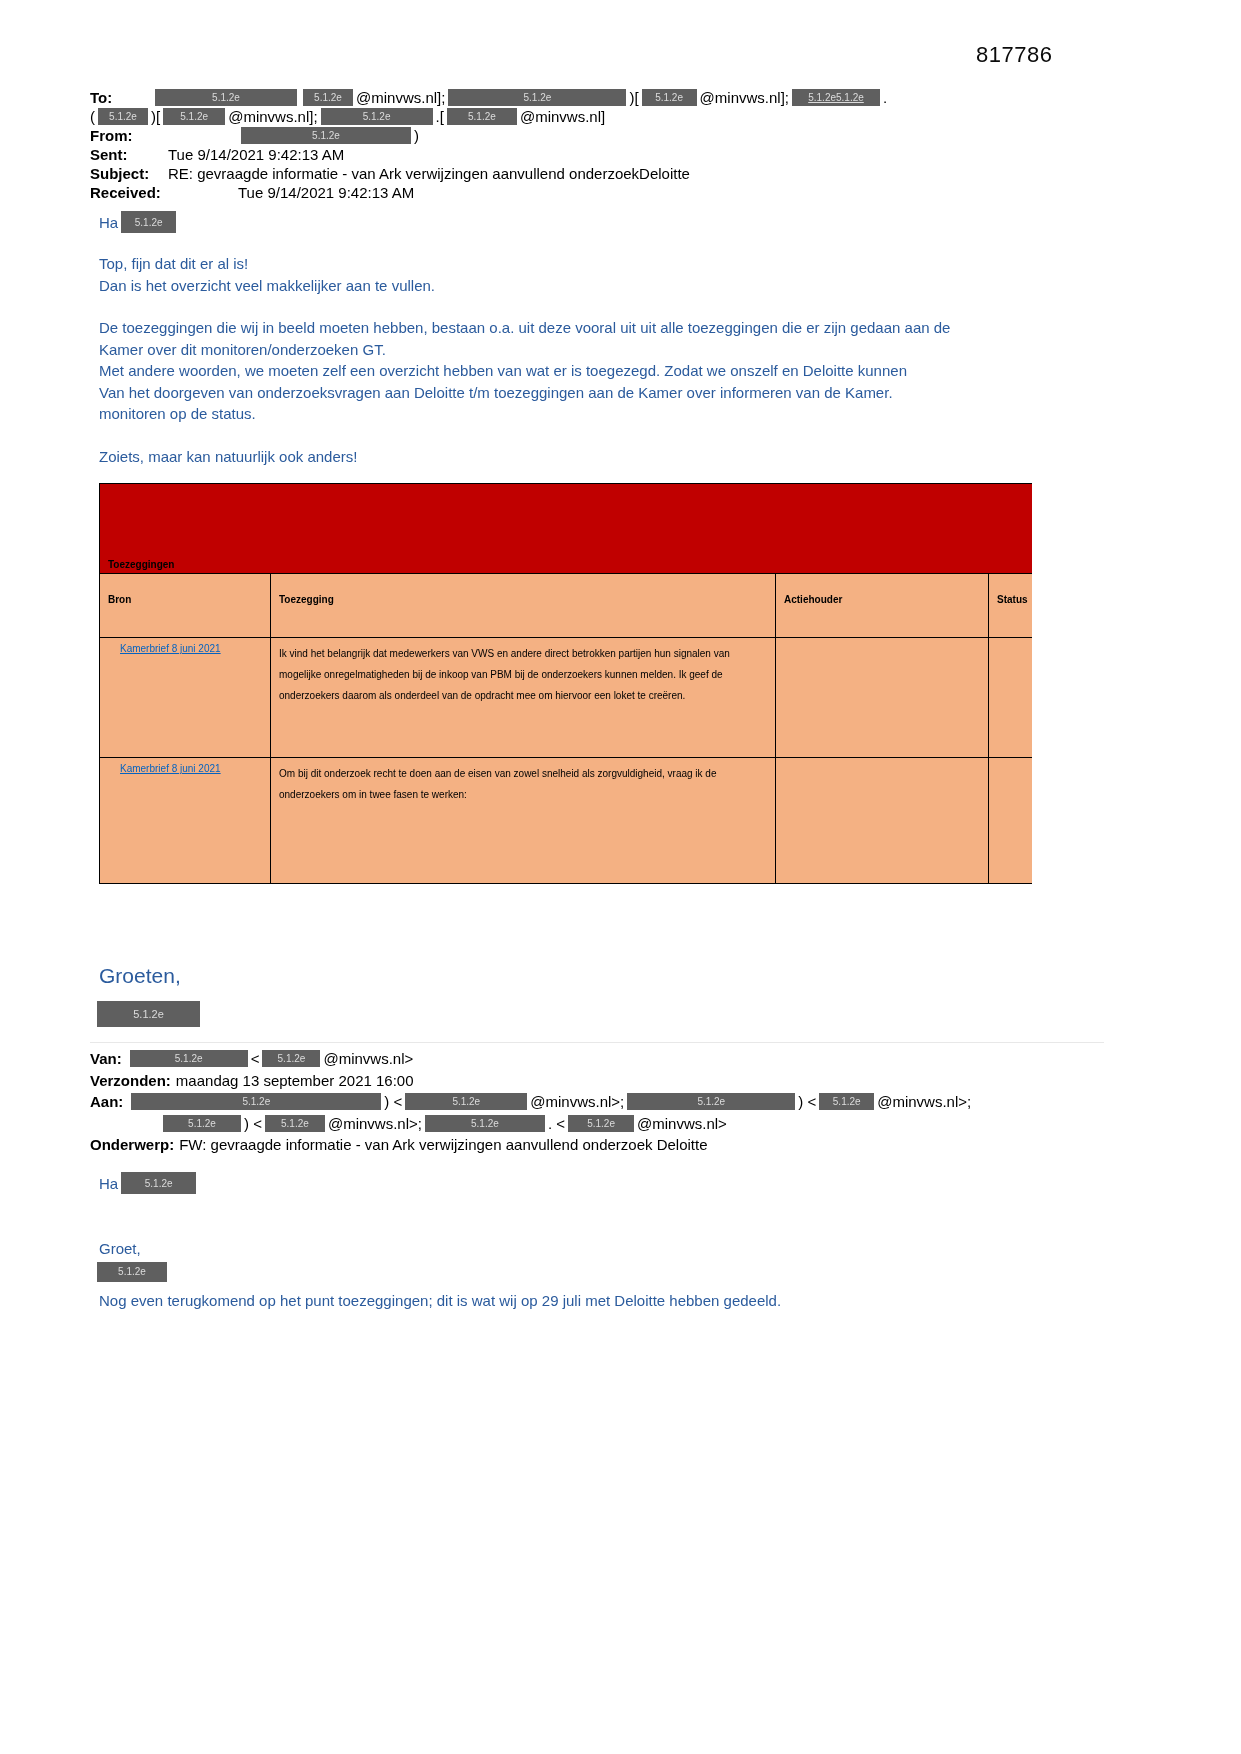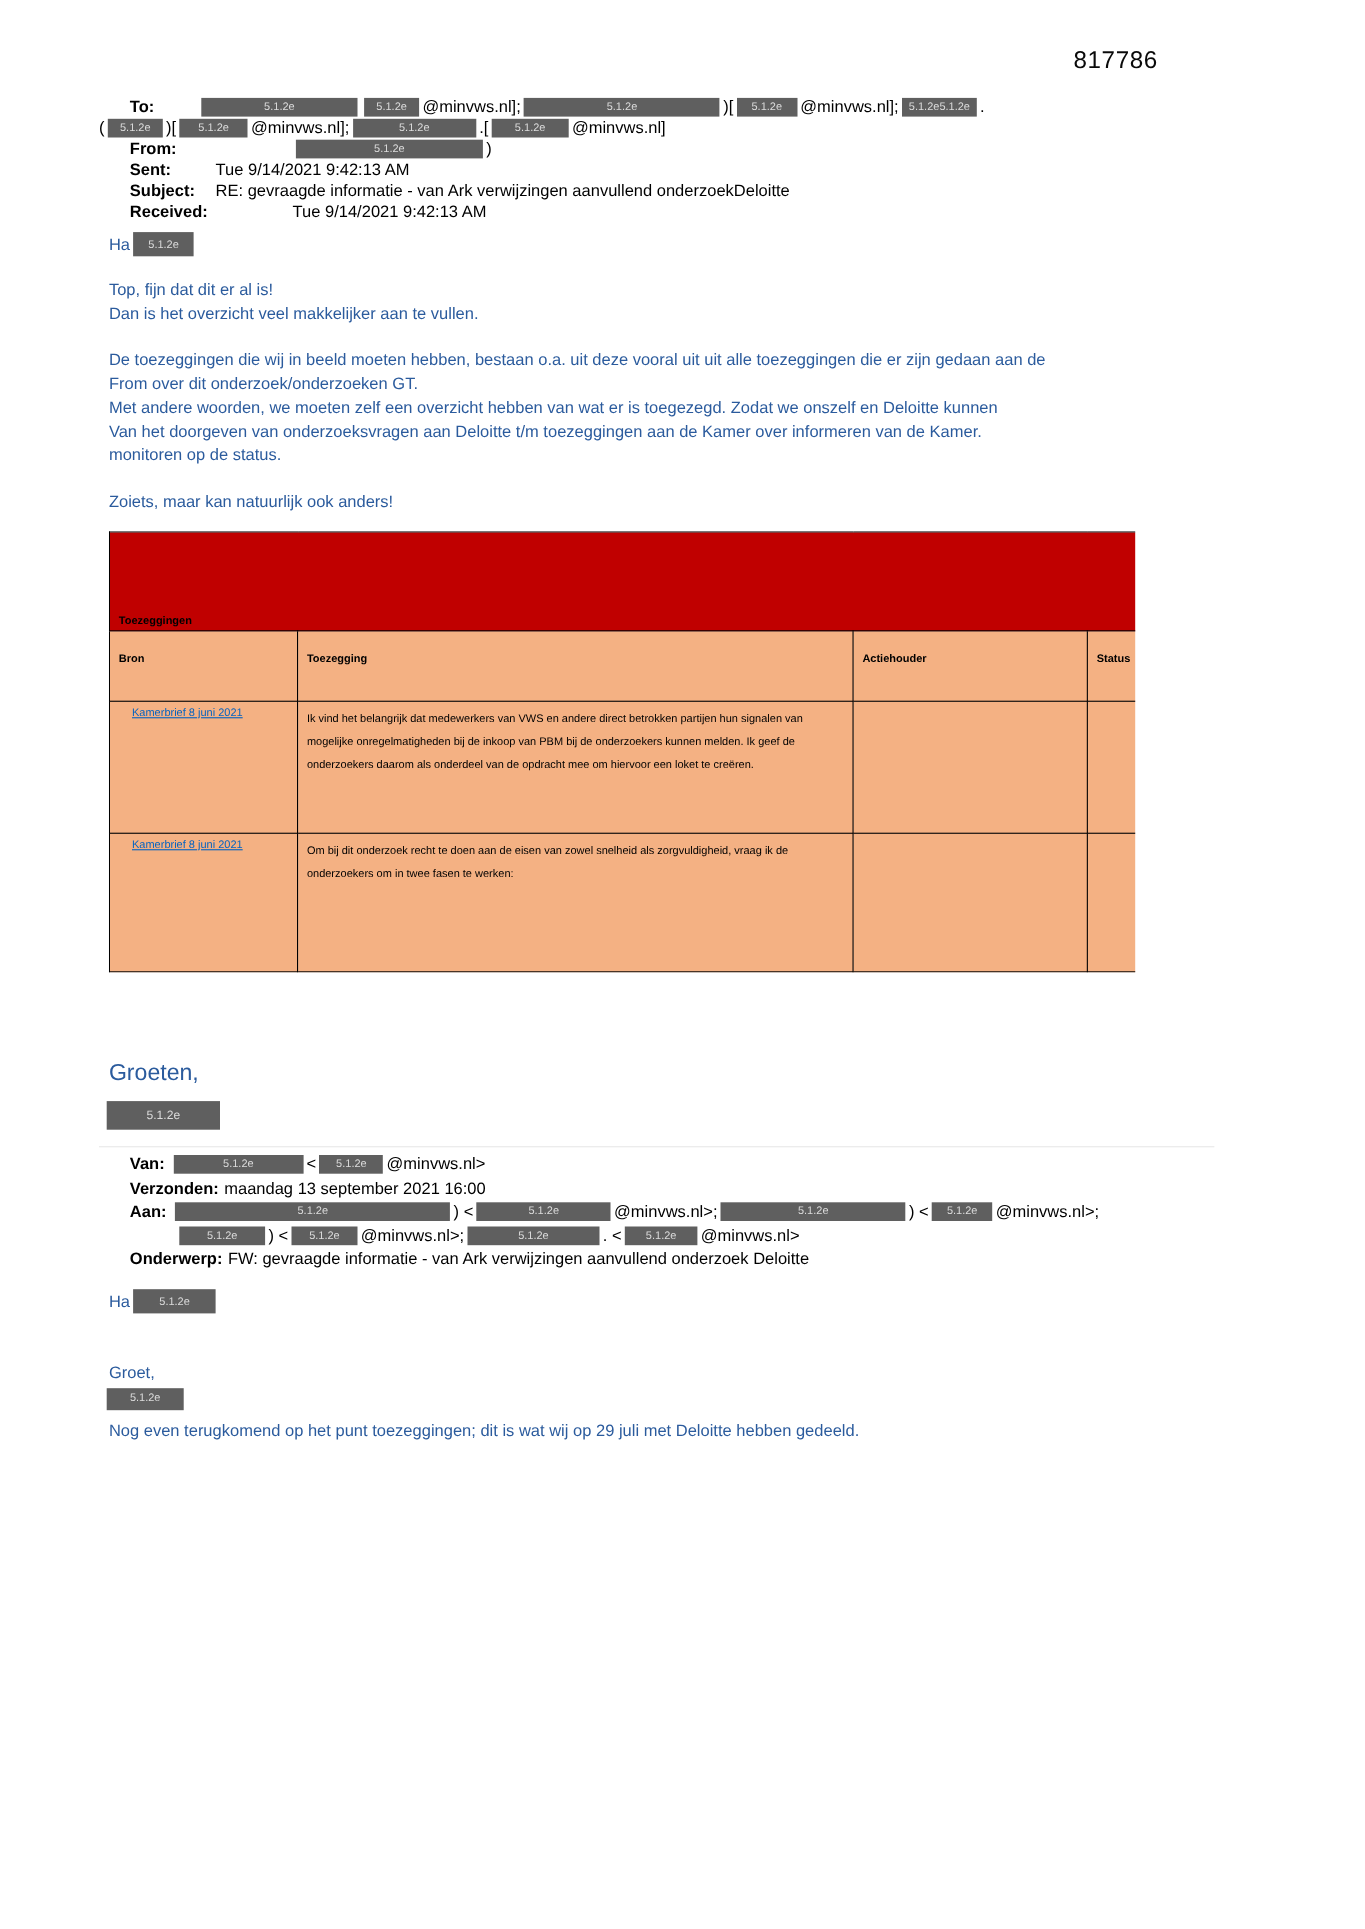--- a/index.html
+++ b/index.html
@@ -6,21 +6,21 @@
   html,body { background:#ffffff; }
   .page {
     position:relative; width:1241px; height:1754px; background:#fff;
     font-family:"Liberation Sans", sans-serif; color:#000; overflow:hidden;
   }
   .doc-number { position:absolute; left:976px; top:42px; font-size:22px; letter-spacing:0.5px; color:#0a0a0a; }
 
   
   .email-header { position:absolute; left:90px; top:88px; width:1000px; font-size:15px; }
   .hline { height:19px; display:flex; align-items:center; white-space:nowrap; }
-  .label { font-weight:bold; flex:none;margin-left:28px; }
+  .label { font-weight:bold; flex:none; }
   .lbl-62 { min-width:62px; } .lbl-78 { min-width:78px; } .lbl-148 { min-width:148px; }
   .segs { display:inline-flex; align-items:center; }
   .redact {
     display:inline-flex; align-items:center; justify-content:center;
     background:var(--redaction,#5f5f5f); color:#dcdcdc; font-size:10px;
     height:17px; margin:0 3px; flex:none; overflow:hidden; white-space:nowrap;
   }
   .seg-text { white-space:pre; }
 
   
@@ -72,21 +72,21 @@
     <div class="hline">
       <span class="label lbl-62">To:</span>
         <span class="segs">
           <span class="redact" style="width: 142px;">5.1.2e</span>
           <span class="redact" style="width: 50px;">5.1.2e</span>
           <span class="seg-text">@minvws.nl];</span>
           <span class="redact" style="width: 178px;">5.1.2e</span>
           <span class="seg-text">)[</span>
           <span class="redact" style="width: 55px;">5.1.2e</span>
           <span class="seg-text">@minvws.nl];</span>
-          <span class="redact" style="width: 68px;">5.1.2e5.1.2e</span>
+          <span class="redact" style="width: 88px; text-decoration: underline;">5.1.2e5.1.2e</span>
           <span class="seg-text">.</span>
         </span>
     </div>
     <div class="hline">
       <span class="segs">
           <span class="seg-text">(</span>
           <span class="redact" style="width: 50px;">5.1.2e</span>
           <span class="seg-text">)[</span>
           <span class="redact" style="width: 62px;">5.1.2e</span>
           <span class="seg-text">@minvws.nl];</span>
@@ -119,21 +119,21 @@
 
   <div class="pos-greeting1 blue">
     <span>Ha</span>
       <span class="redact greeting-box" style="width:55px">5.1.2e</span>
   </div>
 
   <div class="email-body blue">
     <div class="para">Top, fijn dat dit er al is!</div>
     <div class="para">Dan is het overzicht veel makkelijker aan te vullen.</div>
     <div class="para gap-top">De toezeggingen die wij in beeld moeten hebben, bestaan o.a. uit deze vooral uit uit alle toezeggingen die er zijn gedaan aan de</div>
-    <div class="para">From over dit onderzoek/onderzoeken GT.</div>
+    <div class="para">Kamer over dit monitoren/onderzoeken GT.</div>
     <div class="para">Met andere woorden, we moeten zelf een overzicht hebben van wat er is toegezegd. Zodat we onszelf en Deloitte kunnen</div>
     <div class="para">Van het doorgeven van onderzoeksvragen aan Deloitte t/m toezeggingen aan de Kamer over informeren van de Kamer.</div>
     <div class="para">monitoren op de status.</div>
     <div class="para gap-top">Zoiets, maar kan natuurlijk ook anders!</div>
   </div>
 
   <div class="table-wrap">
     <table>
       <colgroup>
         <col style="width:171px">

